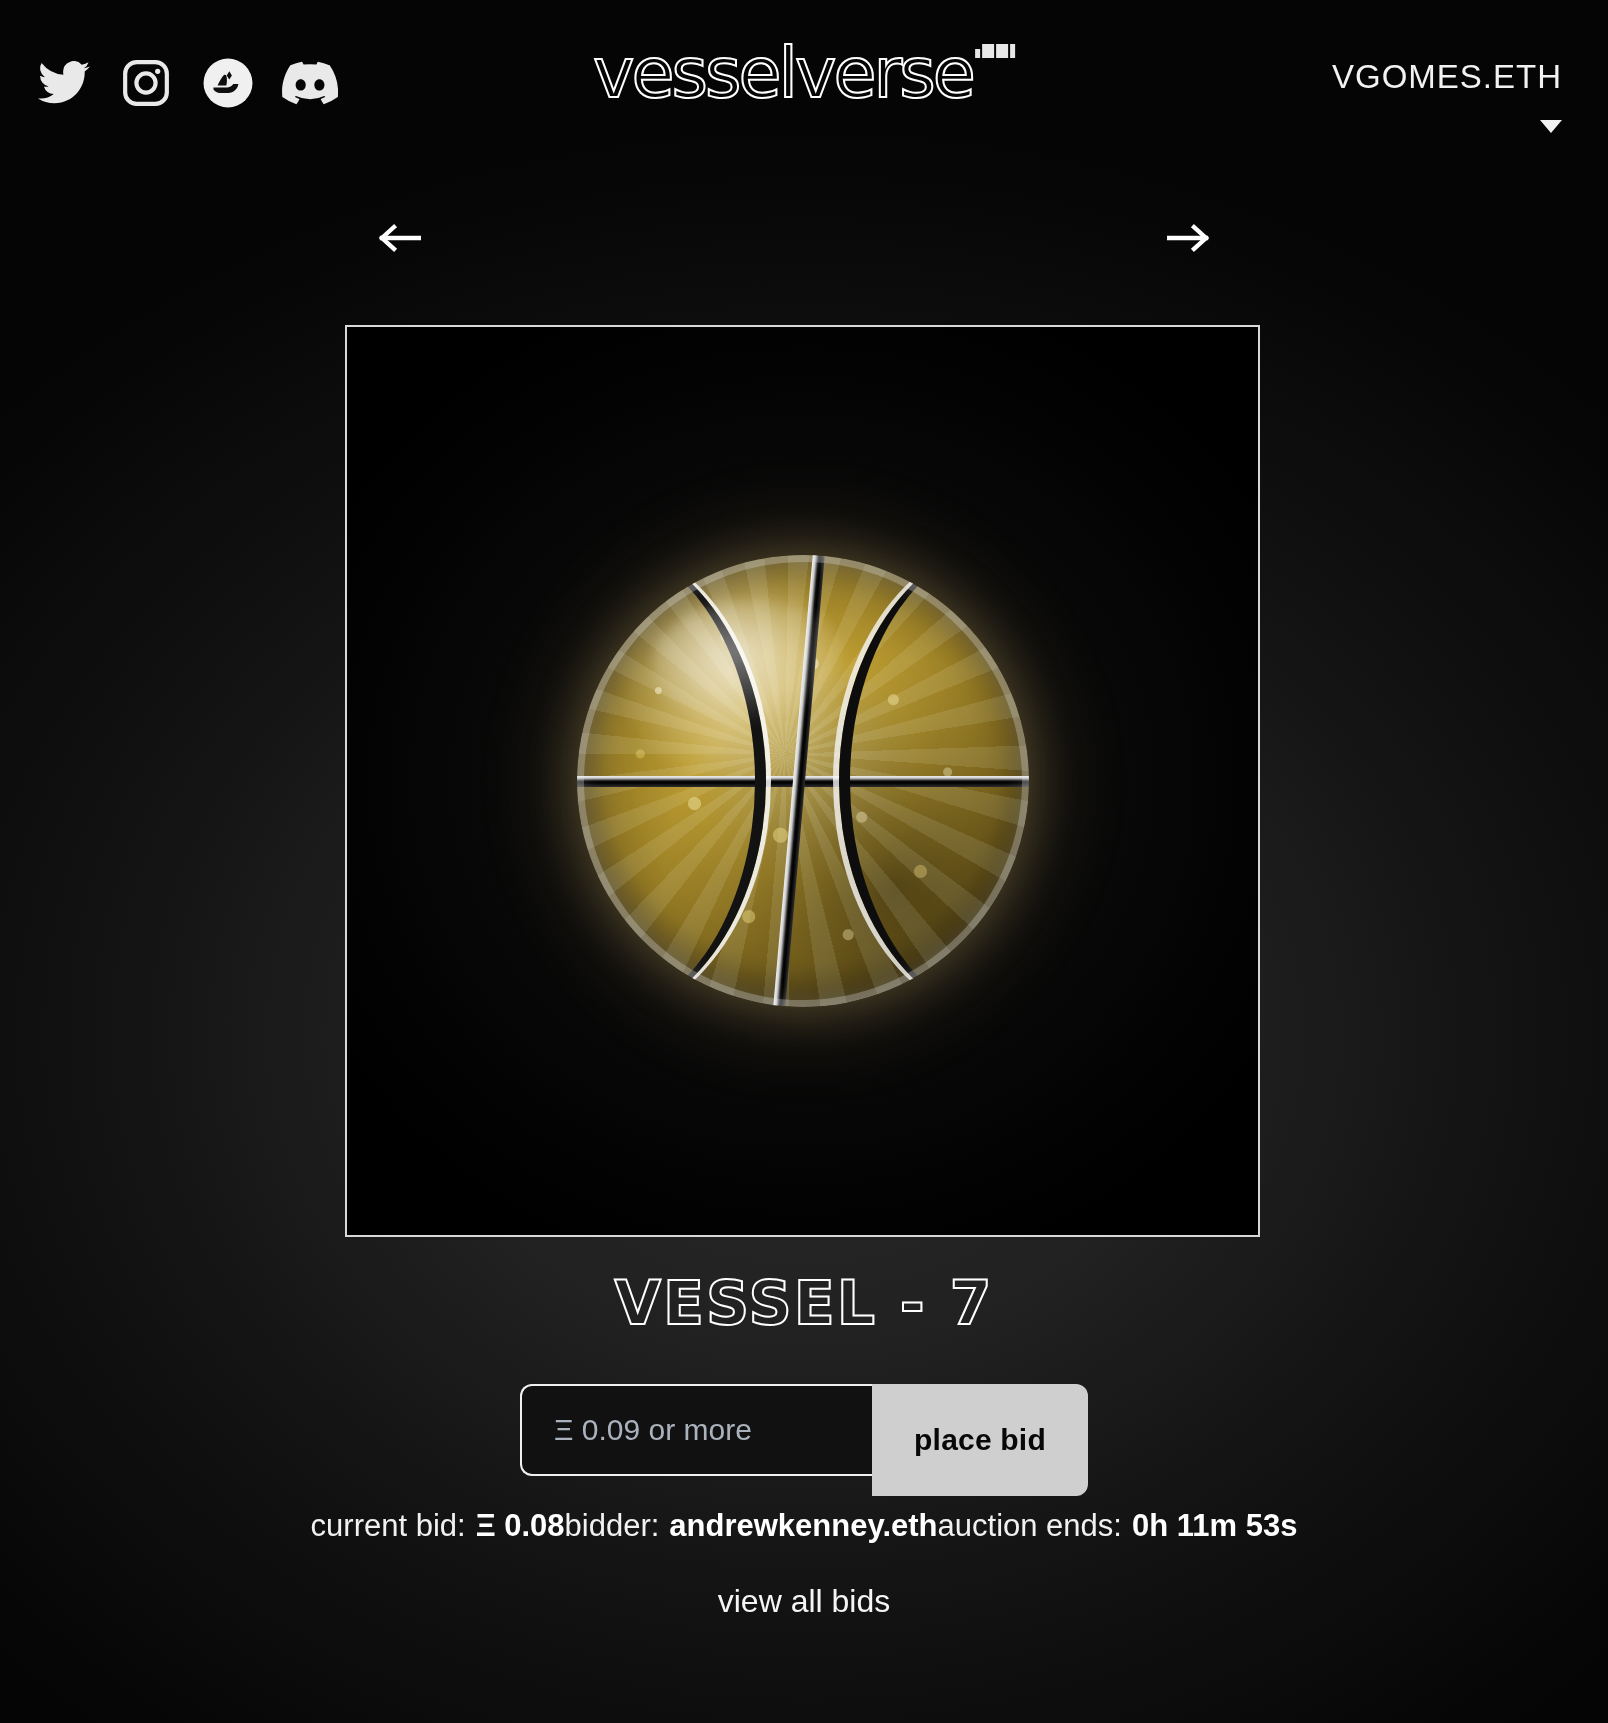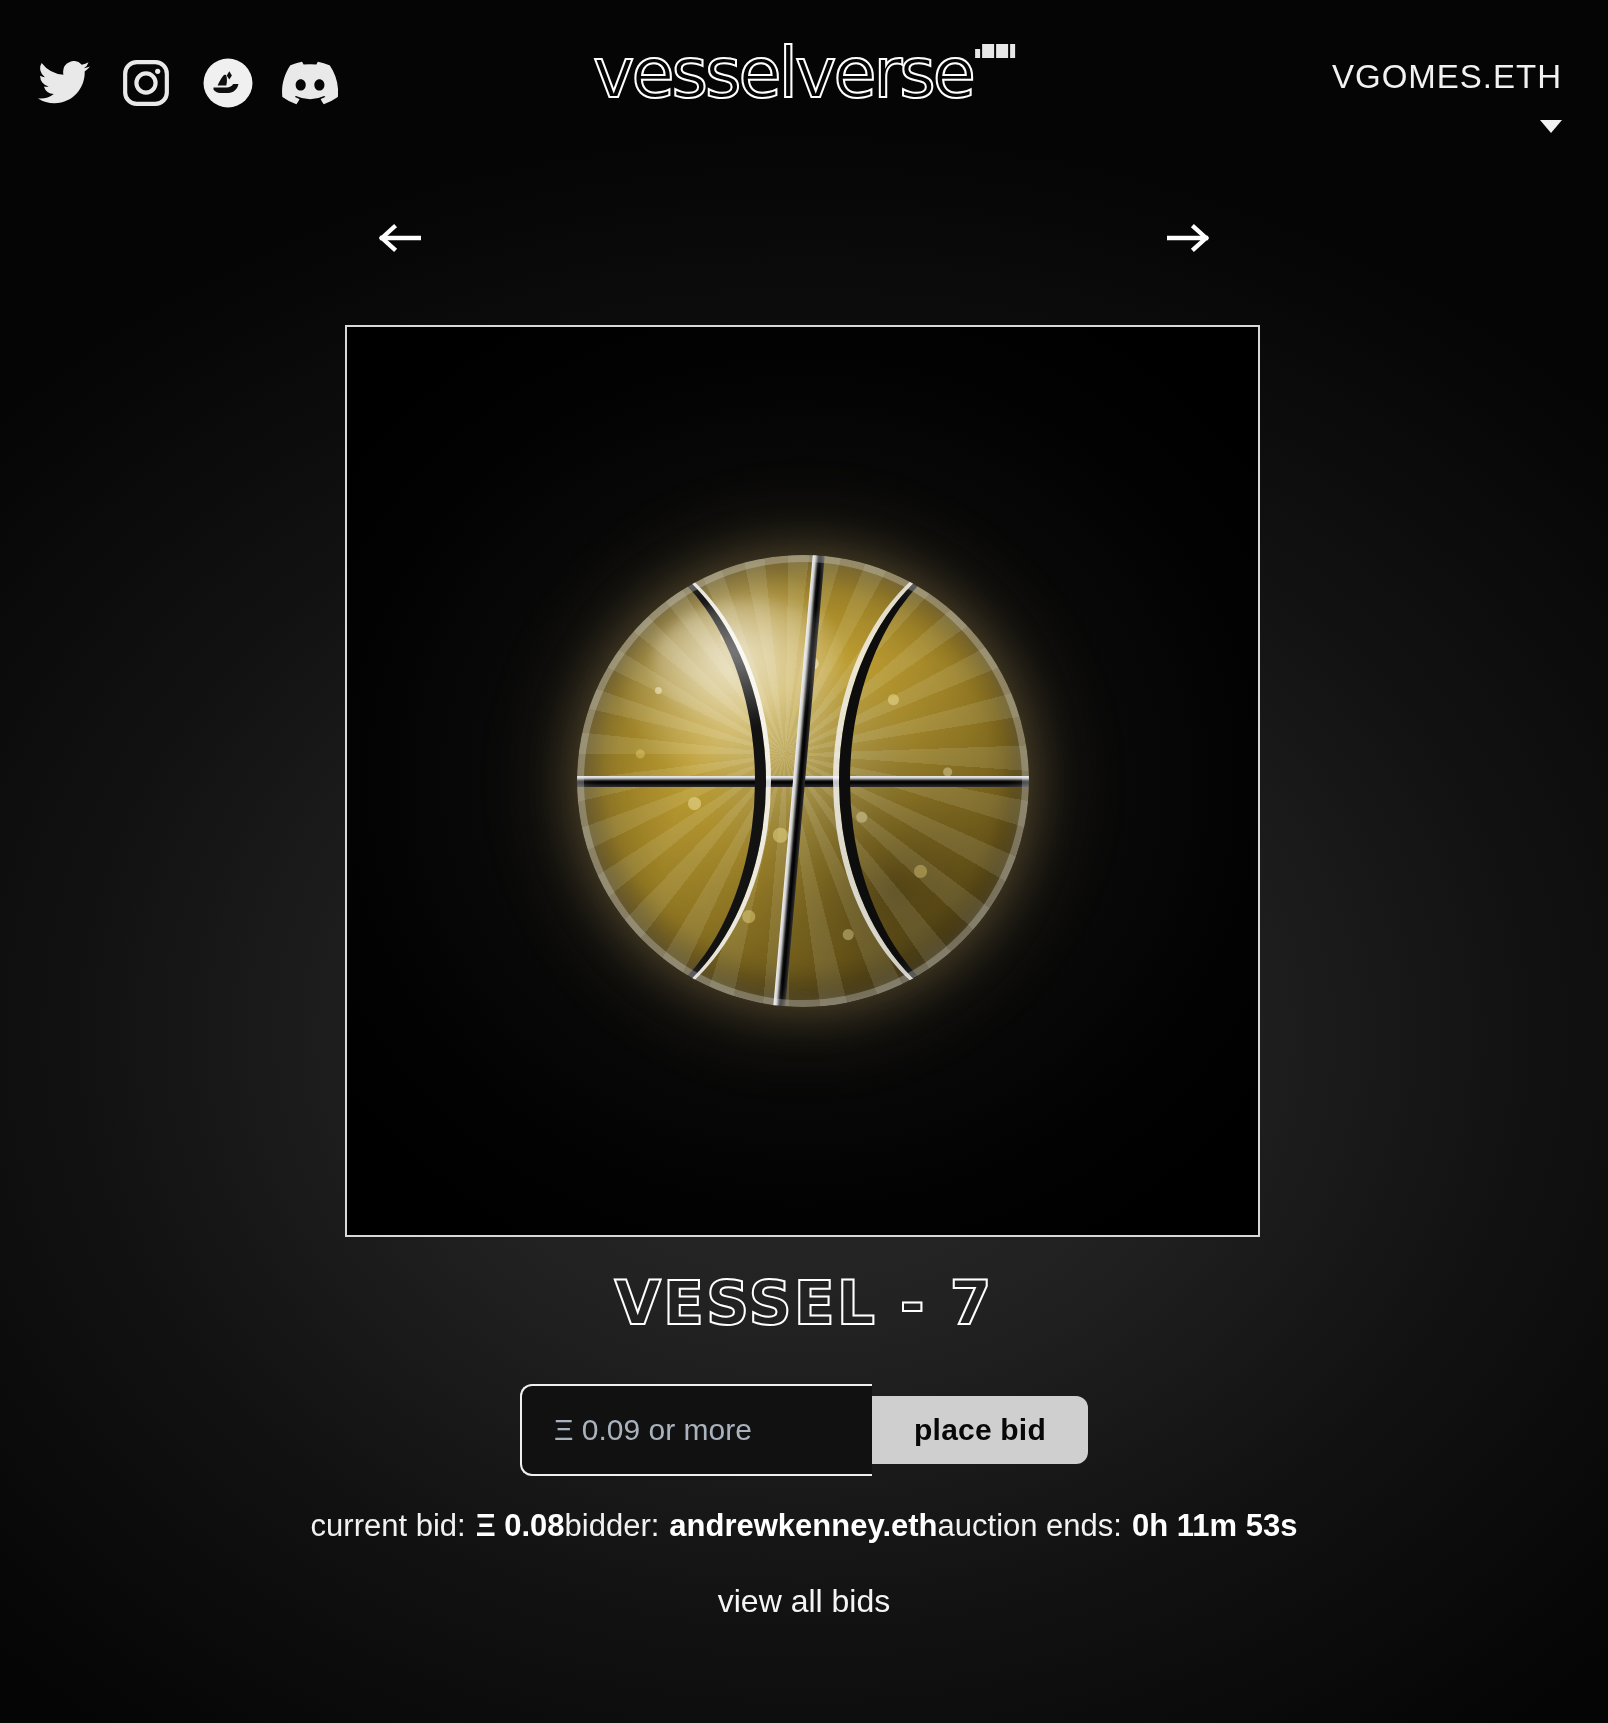--- a/index.html
+++ b/index.html
@@ -250,41 +250,41 @@
     -webkit-text-stroke: 2px #ffffff;
   }
 
   
   .bid-row {
     position: absolute;
     top: 1384px;
     left: 50%;
     transform: translateX(-50%);
     display: flex;
-    align-items: center;
+    align-items: flex-start;
     height: 92px;
   }
   .bid-input {
     width: 352px;
     height: 92px;
     background: #111111;
     border: 2px solid #f0f0f0;
     border-right: none;
     border-radius: 12px 0 0 12px;
     color: #b9c2cc;
     font-family: "Liberation Sans", sans-serif;
     font-size: 30px;
     font-weight: 400;
     padding: 0 32px;
     outline: none;
   }
   .bid-input::placeholder { color: #aab3bd; opacity: 1; }
   .place-bid {
     width: 216px;
-    height: 68px;
+    height: 112px;
     background: #cfcfcf;
     border: none;
     border-radius: 0 12px 12px 0;
     color: #080808;
     font-family: "Liberation Sans", sans-serif;
     font-size: 30px;
     font-weight: 700;
     cursor: pointer;
     letter-spacing: 0.2px;
   }

